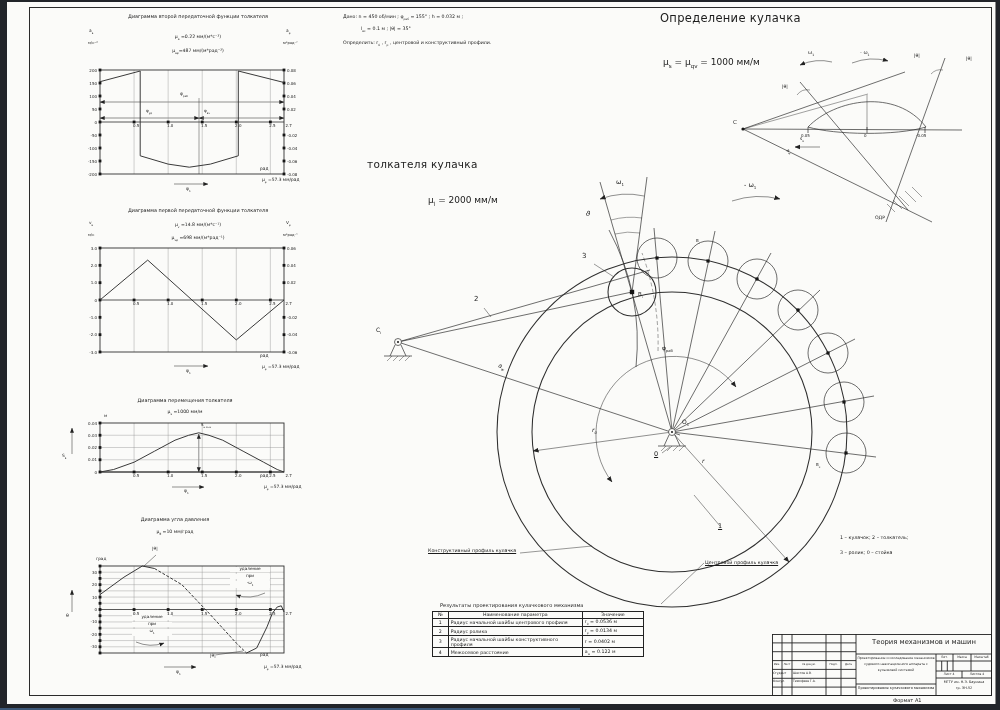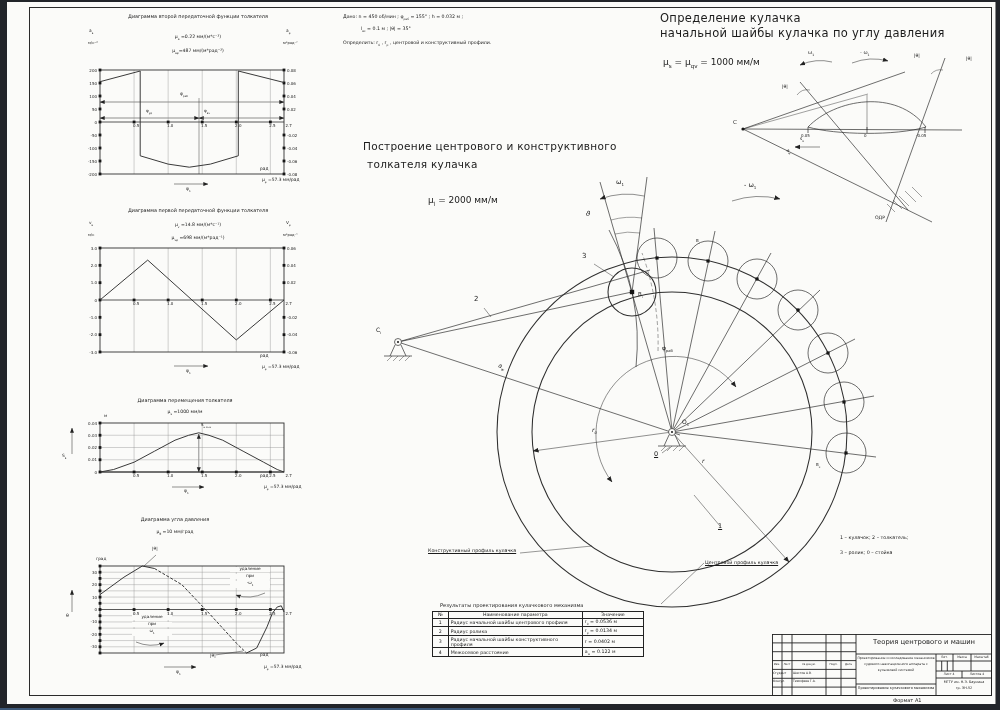--- a/index.html
+++ b/index.html
@@ -37,24 +37,22 @@
 <div class="stage">
   <div class="blue-edge"></div>
   <div class="sheet">
     <div class="frame"></div>
 
     <div class="lb" style="left:336px;top:12px;font-size:4.7px">Дано: n = 450 об/мин ;   φ<sub>раб</sub> = 155° ;   h = 0.032 м ;</div>
     <div class="lb" style="left:354px;top:24px;font-size:4.7px">l<sub>вс</sub> = 0.1 м ;   |θ| = 35°</div>
     <div class="lb" style="left:336px;top:38px;font-size:4.7px">Определить: r<sub>0</sub> , r<sub>р</sub> , центровой и конструктивный профили.</div>
 
     <div class="lb" style="left:653px;top:10px;font-size:11.5px;letter-spacing:.3px">Определение кулачка</div>
-    <div class="lb" style="left:653px;top:25px;font-size:11.5px;letter-spacing:.3px">начальной шайбы кулачка по углу давления</div>
     <div class="lb" style="left:656px;top:55px;font-size:9px">μ<sub>s</sub> = μ<sub>qv</sub> = 1000 мм/м</div>
 
-    <div class="lb" style="left:356px;top:139px;font-size:10.5px;letter-spacing:.3px">Построение центрового и конструктивного</div>
     <div class="lb" style="left:360px;top:157px;font-size:10.5px;letter-spacing:.3px">толкателя кулачка</div>
     <div class="lb" style="left:421px;top:193px;font-size:9px">μ<sub>l</sub> = 2000 мм/м</div>
 
     <div class="abs" style="left:81px;top:12px;width:220px;height:192px">
       <div class="lb ctr" style="left:0;top:0;width:220px;font-size:4.9px">Диаграмма второй передаточной функции толкателя</div>
       <div class="lb ctr" style="left:45px;top:20px;width:130px;font-size:4.6px">μ<sub>a</sub> =0.22 мм/(м*с⁻²)</div>
       <div class="lb ctr" style="left:45px;top:34px;width:130px;font-size:4.6px">μ<sub>aφ</sub>=487 мм/(м*рад⁻²)</div>
       <div class="lb" style="left:1px;top:15px;font-size:4.3px">a<sub>в</sub></div>
       <div class="lb" style="left:0;top:27px;font-size:3.8px">м/с⁻²</div>
       <div class="lb" style="left:198px;top:15px;font-size:4.3px">a<sub>φ</sub></div>
@@ -555,21 +553,21 @@
           <line x1="181" y1="20" x2="181" y2="37"></line>
           <line x1="199" y1="20" x2="199" y2="37"></line>
           <line x1="164" y1="27" x2="220" y2="27"></line>
           <line x1="169.7" y1="27" x2="169.7" y2="37"></line>
           <line x1="175.3" y1="27" x2="175.3" y2="37"></line>
           <line x1="164" y1="37" x2="220" y2="37"></line>
           <line x1="190" y1="37" x2="190" y2="44"></line>
           <line x1="164" y1="44" x2="220" y2="44"></line>
         </g>
       </svg>
-      <div class="lb ctr" style="left:84px;top:5px;width:136px;font-size:6.8px">Теория центрового и машин</div>
+      <div class="lb ctr" style="left:84px;top:5px;width:136px;font-size:6.8px">Теория механизмов и машин</div>
       <div class="lb ctr" style="left:85px;top:23px;width:78px;font-size:3.2px">Проектирование и исследование механизмов</div>
       <div class="lb ctr" style="left:85px;top:29px;width:78px;font-size:3.2px">судового навигационного аппарата с</div>
       <div class="lb ctr" style="left:85px;top:35px;width:78px;font-size:3.2px">кулачковой системой</div>
       <div class="lb ctr" style="left:164px;top:21.5px;width:17px;font-size:3px">Лит.</div>
       <div class="lb ctr" style="left:181px;top:21.5px;width:18px;font-size:3px">Масса</div>
       <div class="lb ctr" style="left:199px;top:21.5px;width:21px;font-size:3px">Масштаб</div>
       <div class="lb ctr" style="left:164px;top:38.5px;width:26px;font-size:3.1px">Лист 4</div>
       <div class="lb ctr" style="left:190px;top:38.5px;width:30px;font-size:3.1px">Листов 4</div>
       <div class="lb ctr" style="left:85px;top:53px;width:78px;font-size:3.5px">Проектирование кулачкового механизма</div>
       <div class="lb ctr" style="left:164px;top:47px;width:56px;font-size:3.4px">МГТУ им. Н.Э. Баумана</div>

